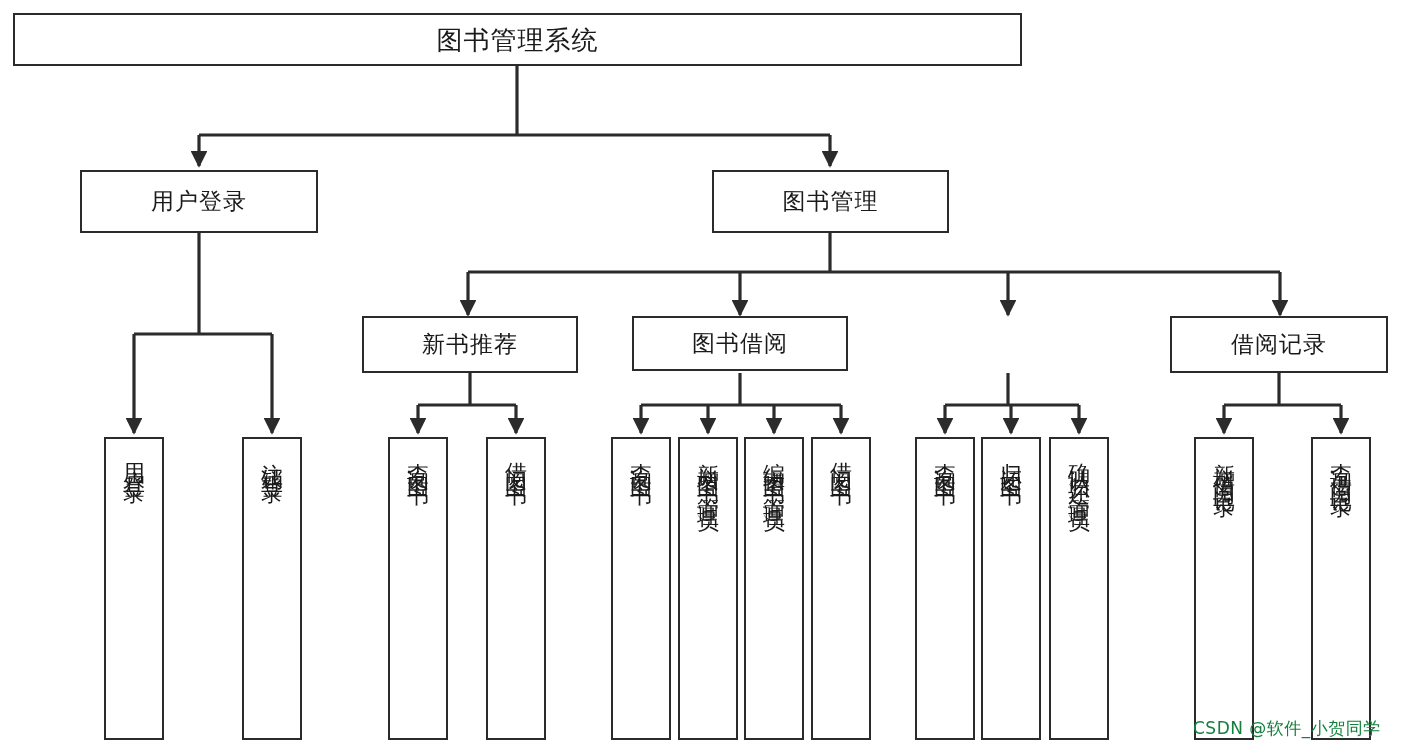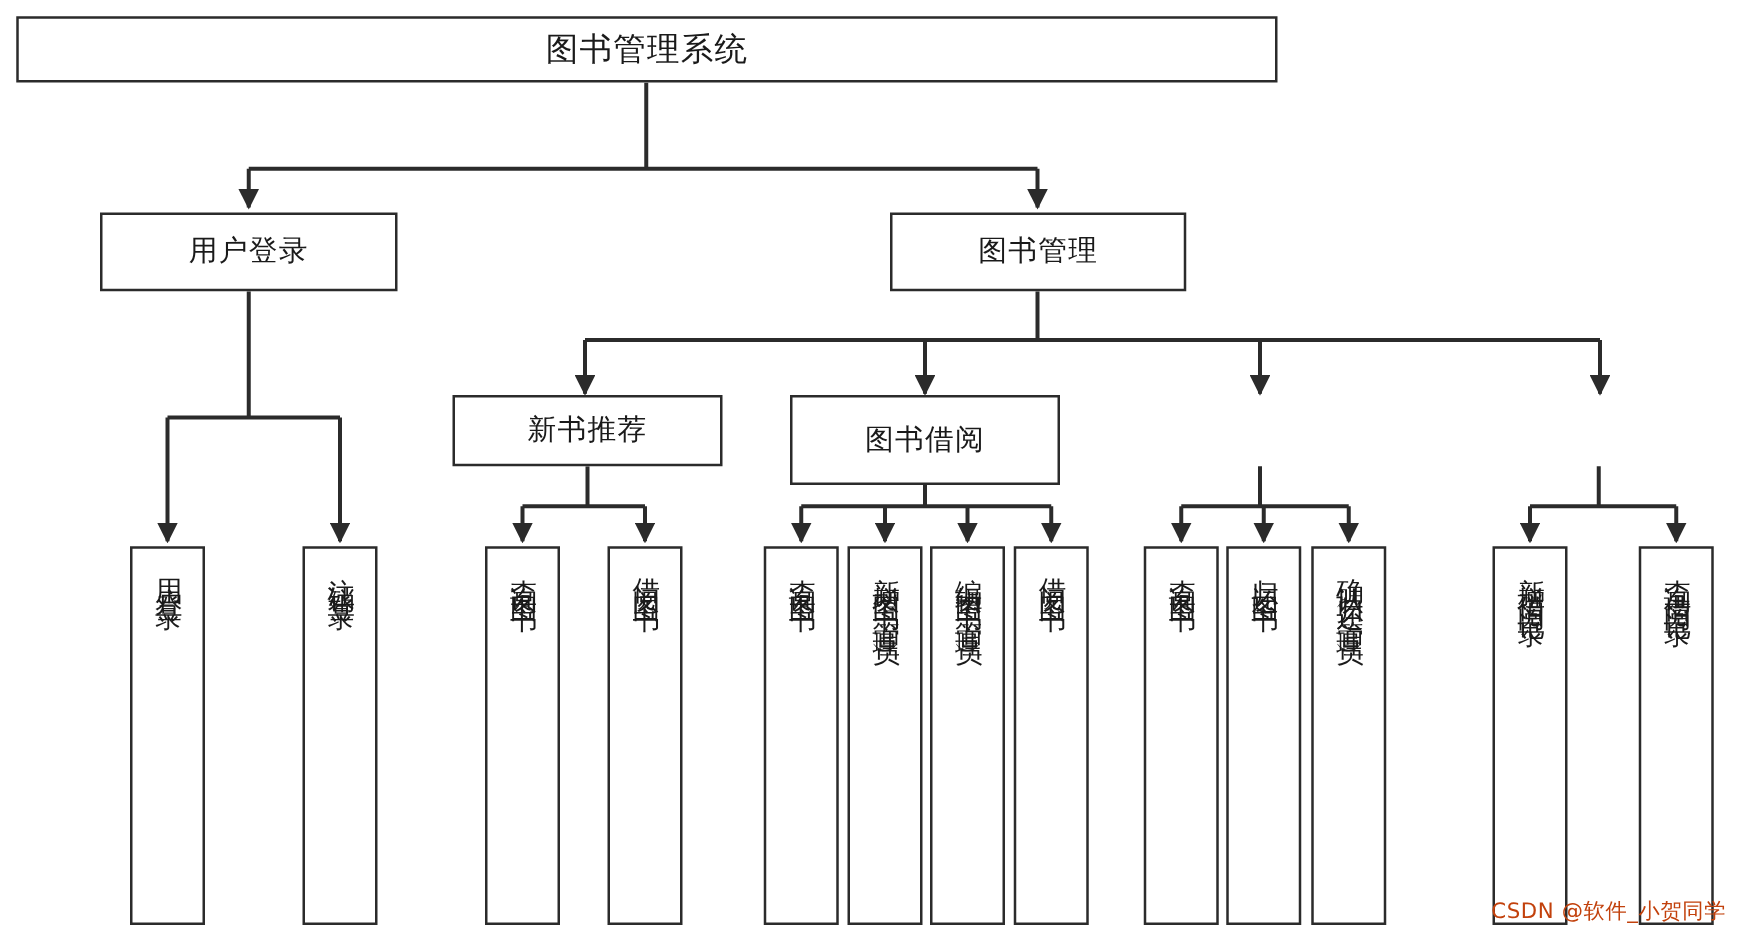--- a/index.html
+++ b/index.html
@@ -59,21 +59,21 @@
   .node.vert .label {
     writing-mode: vertical-rl;
     text-orientation: upright;
     font-size: 22px;
     line-height: 1.0;
     letter-spacing: 7px;
     white-space: nowrap;
   }
   .watermark {
     position: absolute;
-    color: #c2410c;
+    color: #15803d;
     font-size: 17px;
     white-space: nowrap;
     letter-spacing: 0.5px;
   }
 </style>
 </head>
 <body>
 
 <div id="canvas">
 
@@ -136,22 +136,25 @@
   <div class="node horiz" style="left:80px; top:170px; width:238px; height:63px;">
     <span class="label">用户登录</span>
   </div>
   <div class="node horiz" style="left:712px; top:170px; width:237px; height:63px;">
     <span class="label">图书管理</span>
   </div>
 
   <div class="node horiz" style="left:362px; top:316px; width:216px; height:57px;">
     <span class="label">新书推荐</span>
   </div>
-  <div class="node horiz" style="left:632px; top:316px; width:216px; height:72px;">
+  <div class="node horiz" style="left:632px; top:316px; width:216px; height:55px;">
     <span class="label">图书借阅</span>
+  </div>
+  <div class="node horiz" style="left:1170px; top:316px; width:218px; height:57px;">
+    <span class="label">借阅记录</span>
   </div>
 
   <div class="node vert" style="left:104px; top:437px; width:60px; height:303px;">
     <span class="label">用户登录</span>
   </div>
   <div class="node vert" style="left:242px; top:437px; width:60px; height:303px;">
     <span class="label">注销登录</span>
   </div>
 
   <div class="node vert" style="left:388px; top:437px; width:60px; height:303px;">

